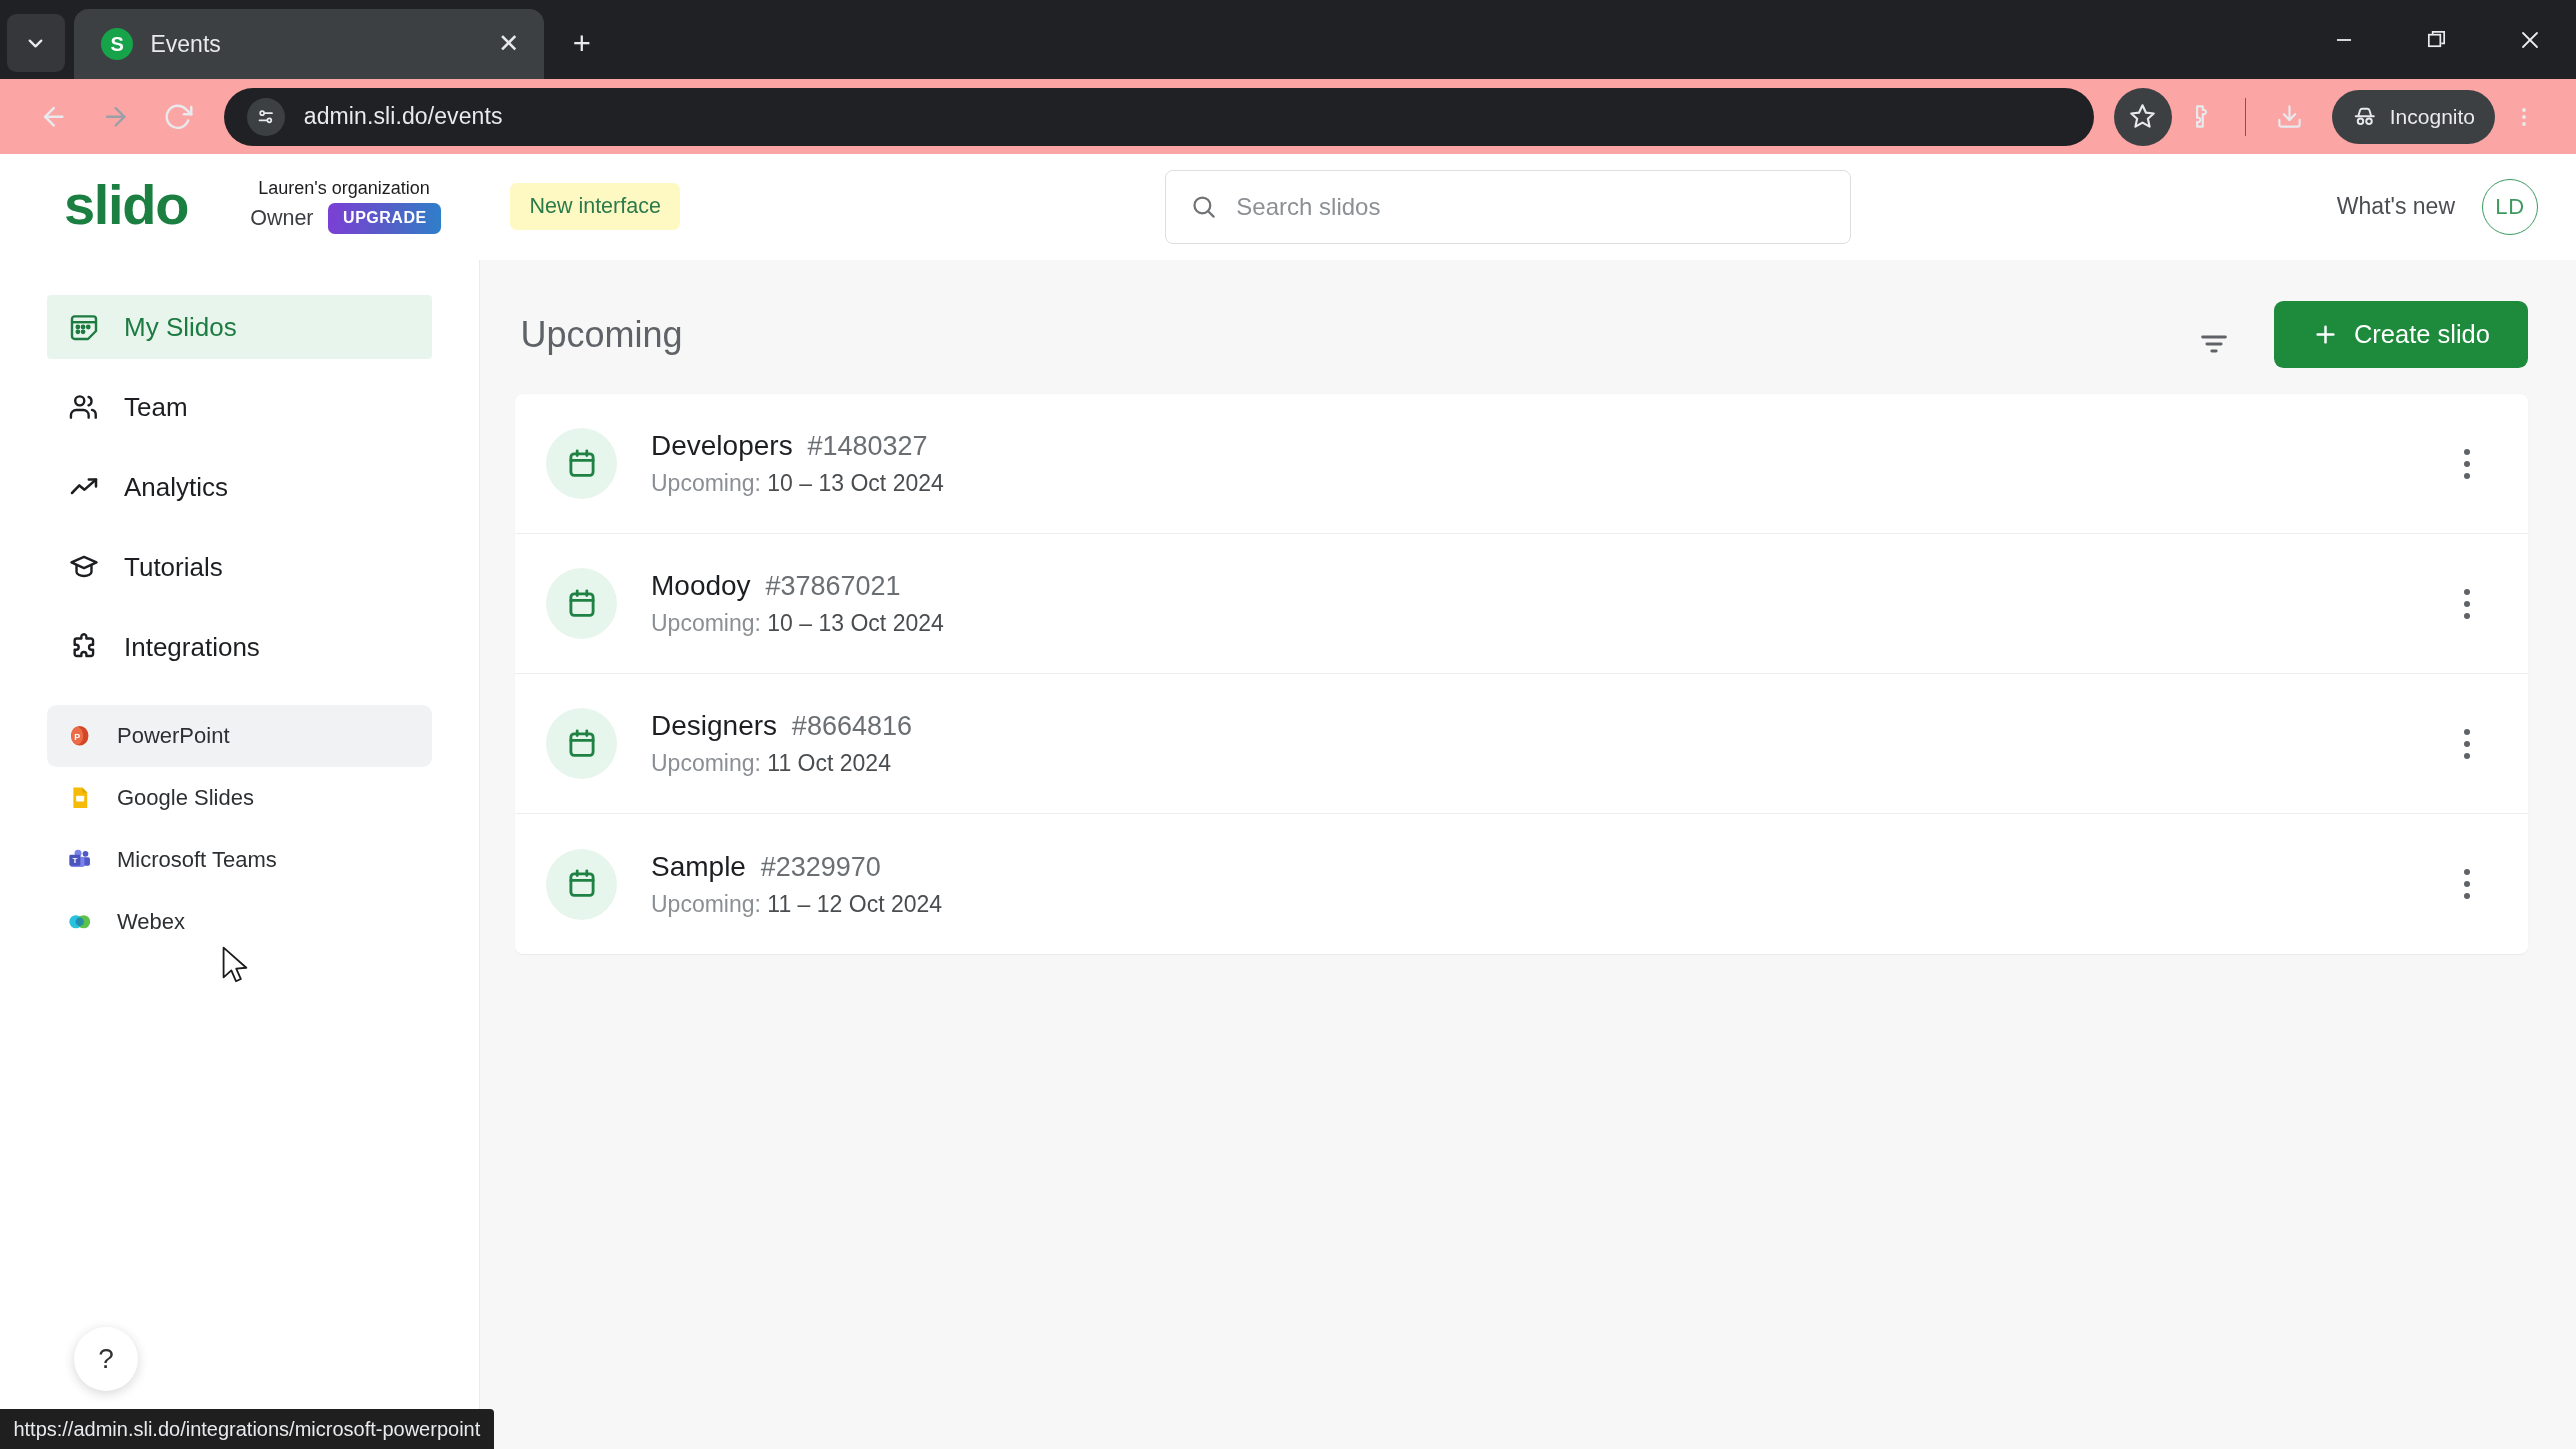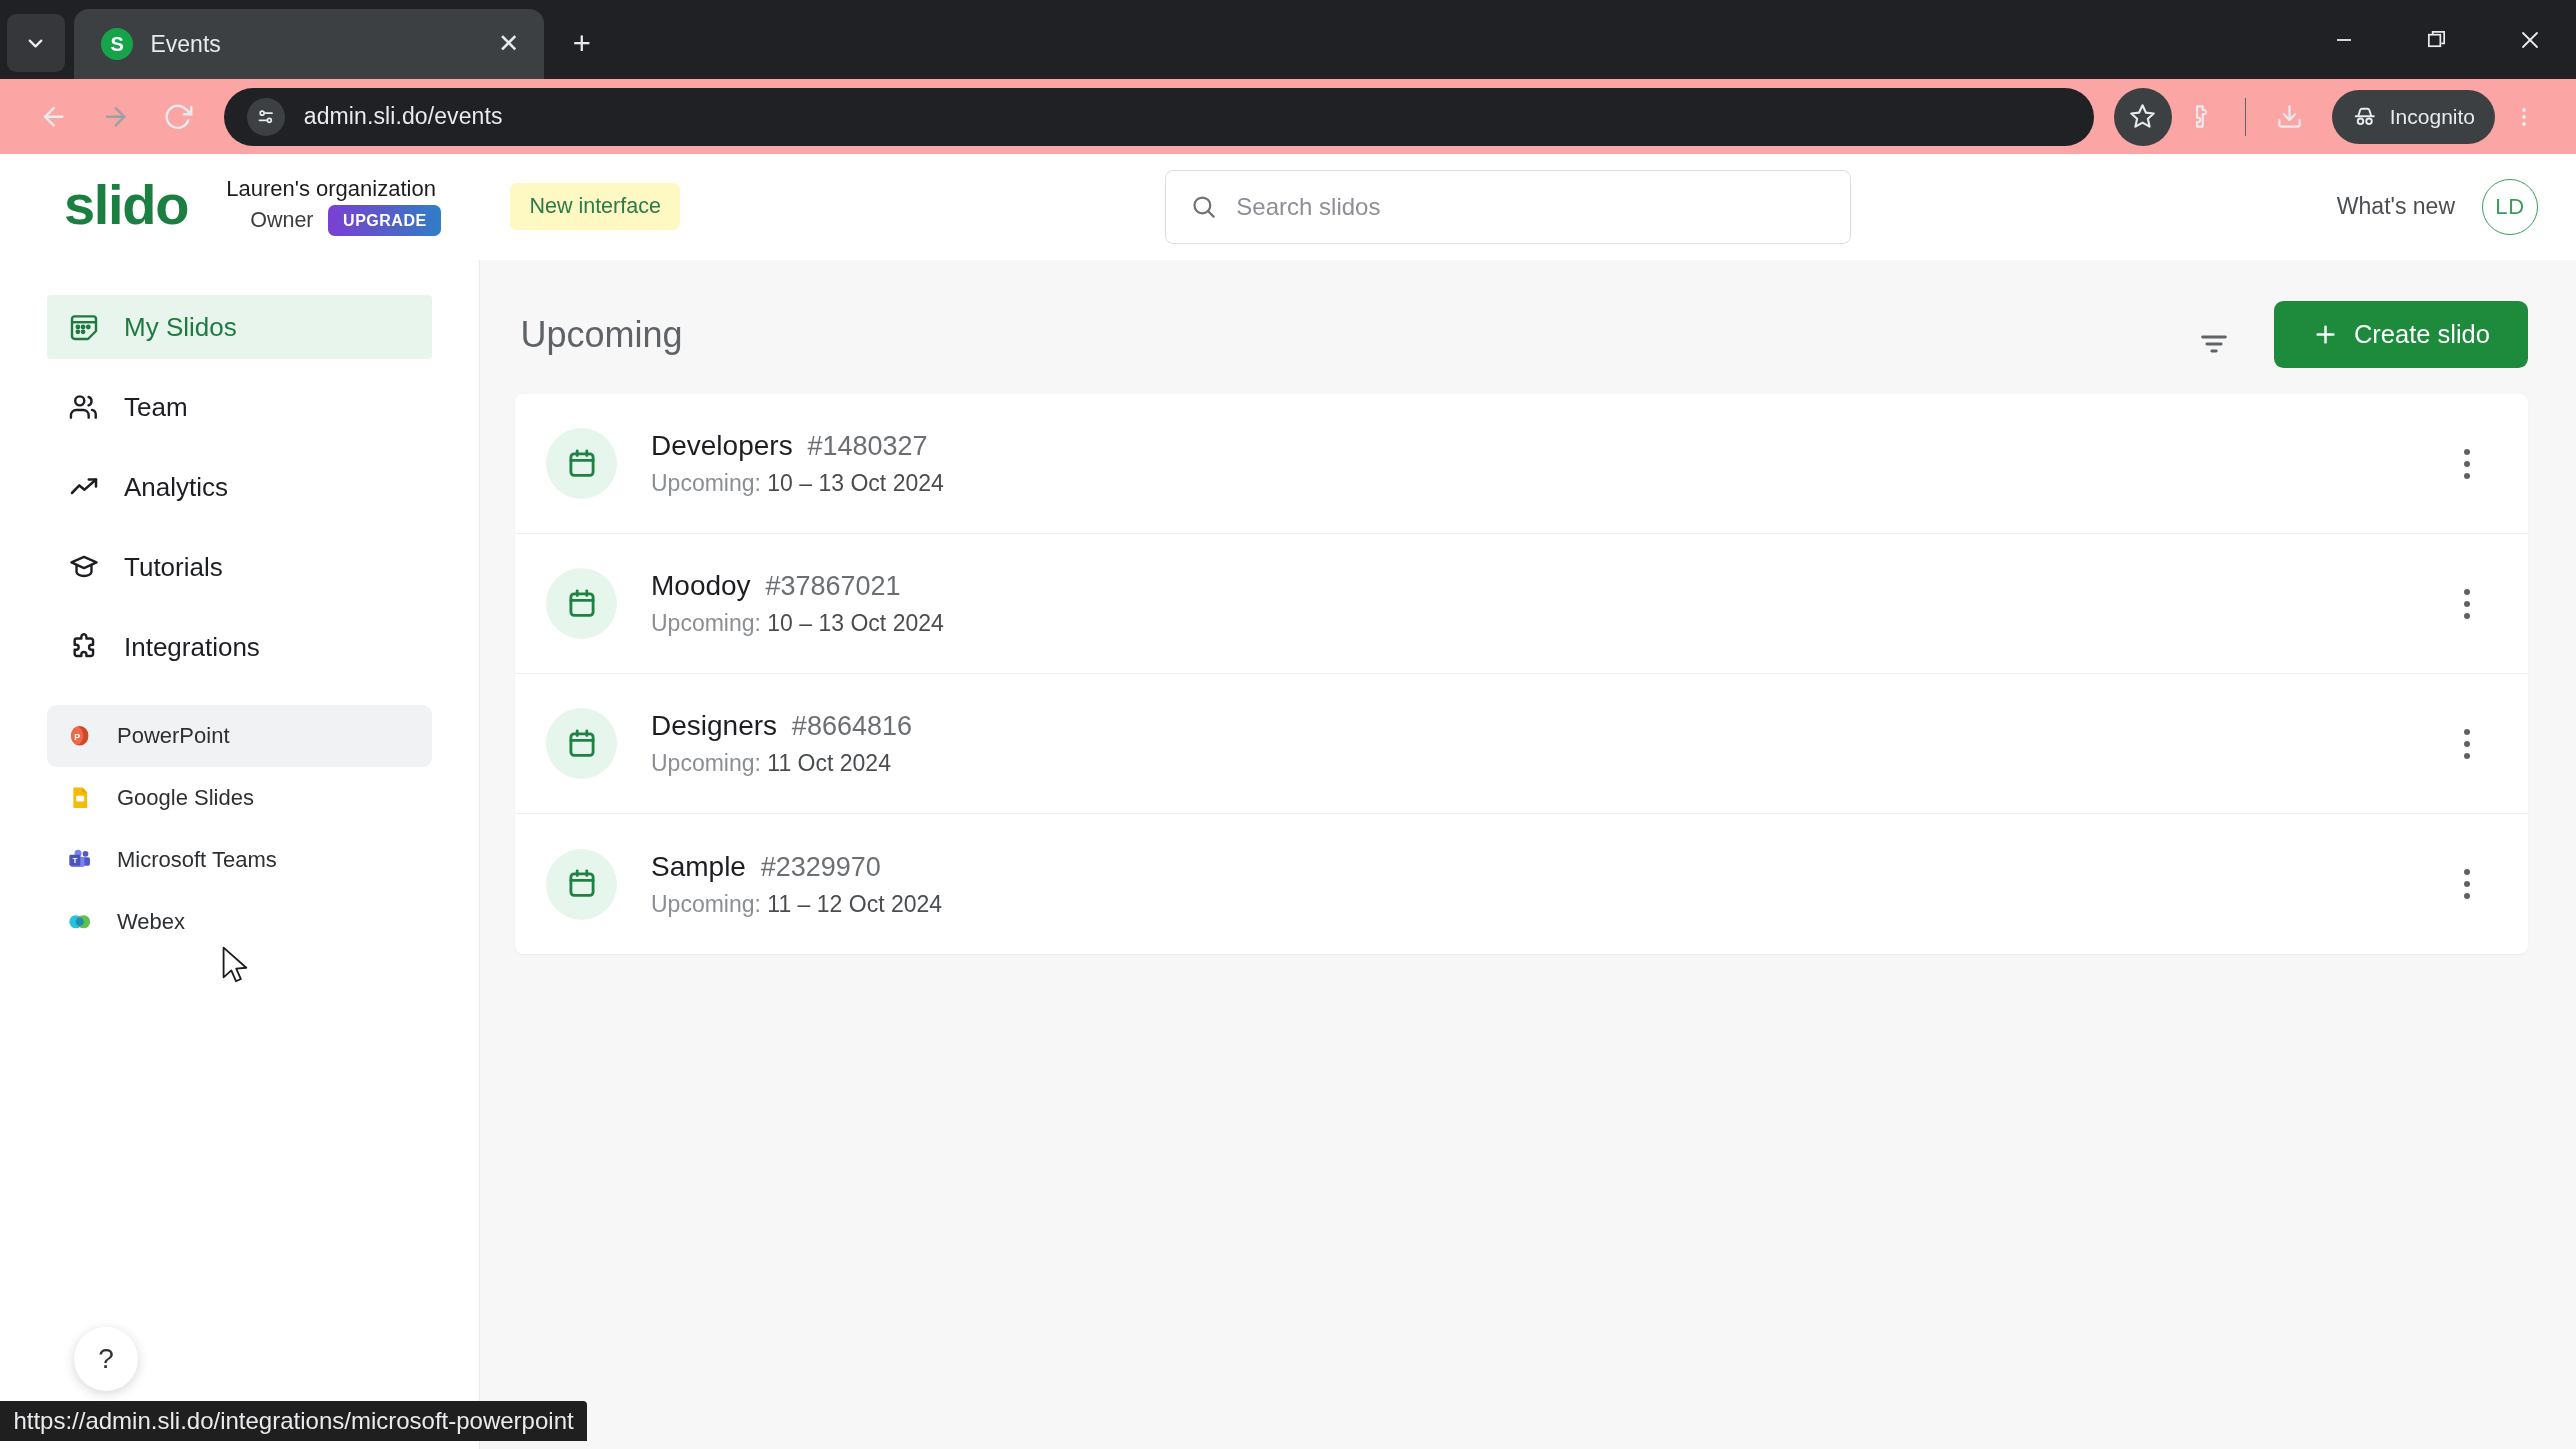--- a/index.html
+++ b/index.html
@@ -74,21 +74,21 @@
 
   .app-header {
     height: 106px; background: #fff; display: flex; align-items: center;
     padding: 0 38px 0 64px; flex: 0 0 106px; border-bottom: 0.7px solid #fff;
   }
   .logo {
     font-size: 56px; font-weight: bold; color: #1a7f40; letter-spacing: -1.3px;
     line-height: 1; margin-top: -4px;
   }
   .org-block { margin-left: 38px; display: flex; flex-direction: column; gap: 4px; }
-  .org-name { font-size: 22px; color: #1d1d1f; line-height: 1.1; }
+  .org-name { font-size: 18px; color: #1d1d1f; line-height: 1.1; margin-left: 32px; }
   .org-role-row { display: flex; align-items: center; gap: 14.8px; }
   .org-role { font-size: 21.5px; color: #3b3d40; margin-left: 24px; }
   .upgrade-badge {
     background: linear-gradient(90deg,#7b3fd4 0%, #4f63c7 60%, #2f7fc9 100%);
     color: #fff; font-size: 16px; font-weight: bold; letter-spacing: 0.5px;
     padding: 6.7px 14.8px; border-radius: 6.7px;
   }
   .new-interface {
     margin-left: 69px; background: #fef9c3; color: #2a7a4a; font-size: 21.5px;
     padding: 10.7px 19px; border-radius: 6.7px;
@@ -155,22 +155,22 @@
   .event-title-row { display: flex; align-items: baseline; gap: 14.8px; }
   .event-name { font-size: 28px; color: #1c1e21; }
   .event-code { font-size: 27px; color: #6b6f73; }
   .event-sub { font-size: 23px; color: #8b8f93; }
   .event-sub b { color: #4a4d50; font-weight: normal; }
   .kebab { margin-left: auto; width: 44px; height: 58px; display: flex; flex-direction: column;
     align-items: center; justify-content: center; gap: 6px; }
   .kebab i { width: 6px; height: 6px; background: #5f6367; border-radius: 50%; display: block; }
 
   .statusbar {
-    position: absolute; left: 0; bottom: 8px; height: 40px; background: #1f1f1f;
-    color: #e8eaed; font-size: 24px; display: flex; align-items: center;
+    position: absolute; left: 0; bottom: 0; height: 40px; background: #1f1f1f;
+    color: #e8eaed; font-size: 20px; display: flex; align-items: center;
     padding: 0 13.4px; border-top-right-radius: 4px; max-width: 1073px;
   }
   .cursor { position: absolute; left: 221px; top: 792px; width: 31px; height: 42px; pointer-events: none; }
 </style>
 </head>
 <body>
 
 <div class="browser">
 
   <div class="tabstrip">

